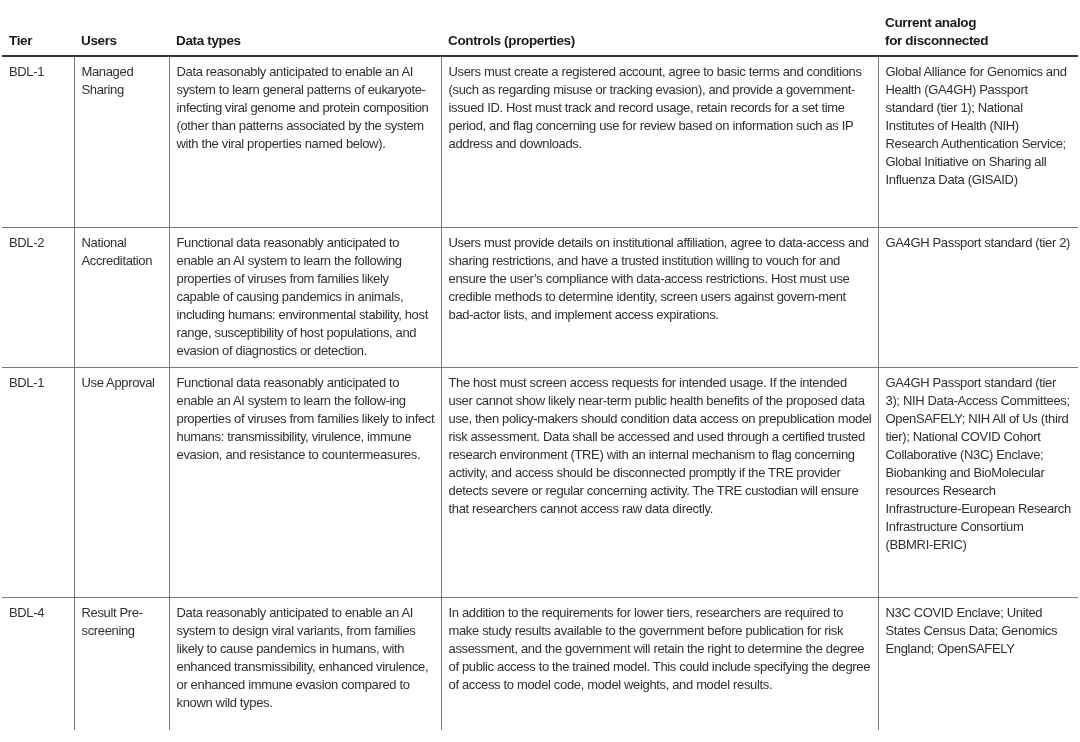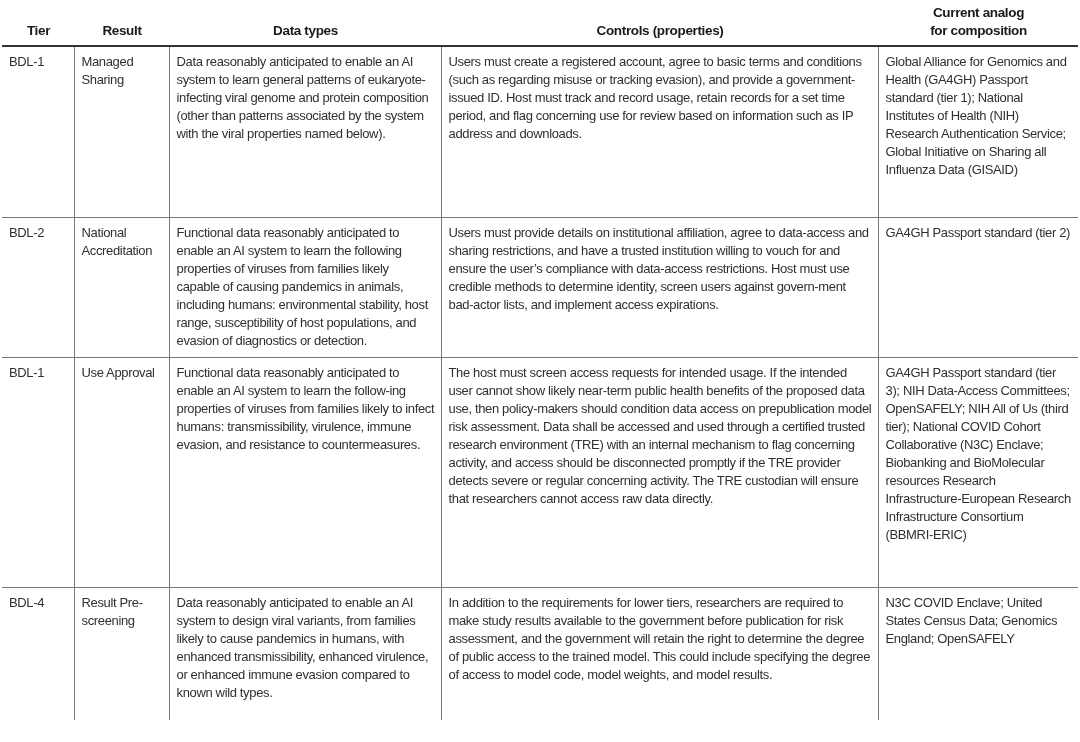--- a/index.html
+++ b/index.html
@@ -17,26 +17,26 @@
     letter-spacing: -0.35px;
     line-height: 18px;
   }
   col.c-tier { width: 72px; }
   col.c-title { width: 95px; }
   col.c-data { width: 272px; }
   col.c-ctrl { width: 437px; }
   col.c-analog { width: 200px; }
 
   thead th {
-    text-align: center;
+    text-align: left;
     vertical-align: bottom;
     font-weight: bold;
     font-size: 13.5px;
     color: #1a1a1a;
-    padding: 4px 6px 5px 7px;
+    padding: 14px 6px 5px 7px;
     border-bottom: 2px solid #333;
     line-height: 18px;
   }
   thead tr { height: 46px; }
   tbody td {
     vertical-align: top;
     padding: 6px 6px 6px 7px;
     border-top: 1px solid #777;
     border-left: 1px solid #777;
     color: #303030;
@@ -57,26 +57,26 @@
     <colgroup>
       <col class="c-tier">
         <col class="c-title">
         <col class="c-data">
         <col class="c-ctrl">
         <col class="c-analog">
     </colgroup>
     <thead>
       <tr>
         <th>Tier</th>
-        <th>Result</th>
+        <th>Users</th>
         <th>Data types</th>
         <th>Controls (properties)</th>
         <th>
           <div>Current analog</div>
-          <div>for composition</div>
+          <div>for disconnected</div>
         </th>
       </tr>
     </thead>
     <tbody>
       <tr class="r1">
         <td>BDL-1</td>
         <td>Managed Sharing</td>
         <td>Data reasonably anticipated to enable an AI system to learn general patterns of eukaryote-infecting viral genome and protein composition (other than patterns associated by the system with the viral properties named below).</td>
         <td>Users must create a registered account, agree to basic terms and conditions (such as regarding misuse or tracking evasion), and provide a government-issued ID. Host must track and record usage, retain records for a set time period, and flag concerning use for review based on information such as IP address and downloads.</td>
         <td>Global Alliance for Genomics and Health (GA4GH) Passport standard (tier 1); National Institutes of Health (NIH) Research Authentication Service; Global Initiative on Sharing all Influenza Data (GISAID)</td>

